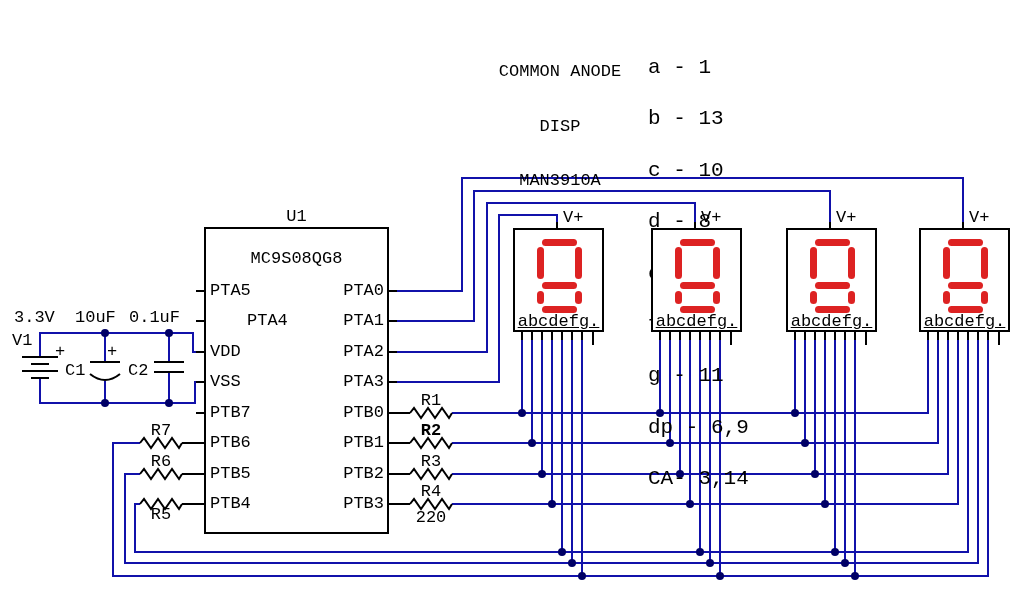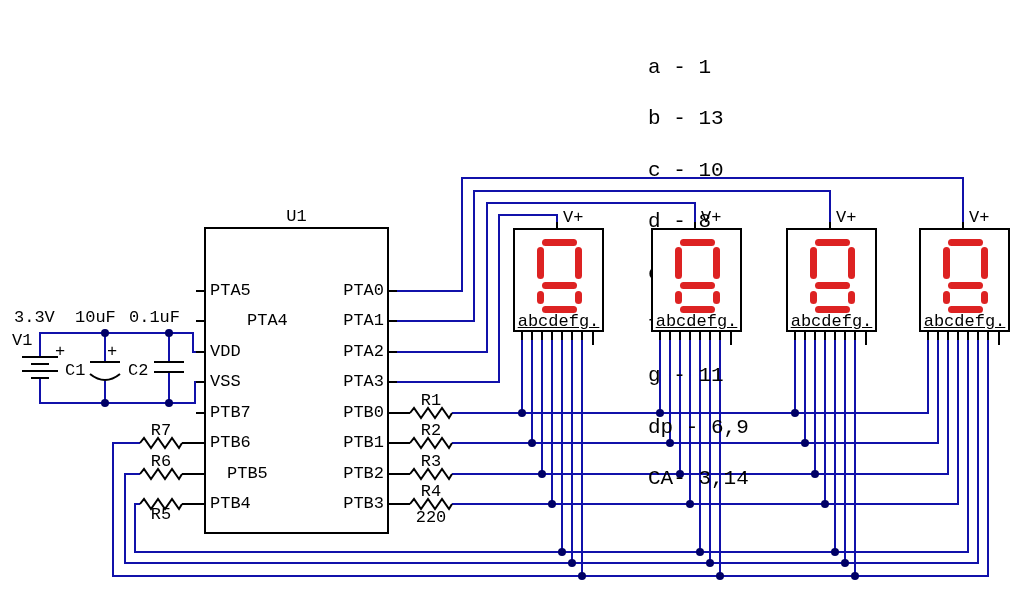--- a/index.html
+++ b/index.html
@@ -118,20 +118,25 @@
         <circle cx="835" cy="552" r="4"></circle>
       <circle cx="572" cy="563" r="4"></circle>
         <circle cx="710" cy="563" r="4"></circle>
         <circle cx="845" cy="563" r="4"></circle>
       <circle cx="582" cy="576" r="4"></circle>
         <circle cx="720" cy="576" r="4"></circle>
         <circle cx="855" cy="576" r="4"></circle>
     </g>
   </svg>
 
+  <div class="lbl ctr titleblk" style="left:460px;top:27px;width:200px;">
+    <div>COMMON ANODE</div>
+    <div>DISP</div>
+    <div>MAN3910A</div>
+  </div>
 
   <div class="lbl pinmap" style="left:648px;top:24px;">
     <div>a - 1</div>
     <div>b - 13</div>
     <div>c - 10</div>
     <div>d - 8</div>
     <div>e - 7</div>
     <div>f - 2</div>
     <div>g - 11</div>
     <div>dp - 6,9</div>
@@ -142,41 +147,42 @@
   <div class="lbl" style="left:75px;top:309px;">10uF</div>
   <div class="lbl" style="left:129px;top:309px;">0.1uF</div>
   <div class="lbl" style="left:12px;top:332px;">V1</div>
   <div class="lbl" style="left:65px;top:362px;">C1</div>
   <div class="lbl" style="left:128px;top:362px;">C2</div>
   <div class="lbl" style="left:55px;top:343px;">+</div>
   <div class="lbl" style="left:107px;top:343px;">+</div>
 
   <div class="chipbox"></div>
   <div class="lbl ctr" style="left:204px;top:208px;width:185px;">U1</div>
+  <div class="lbl ctr" style="left:204px;top:250px;width:185px;">MC9S08QG8</div>
 
   <div class="lbl" style="left:210px;top:282px;">PTA5</div>
   <div class="lbl" style="left:210px;top:312px;margin-left:37px;">PTA4</div>
   <div class="lbl" style="left:210px;top:343px;">VDD</div>
   <div class="lbl" style="left:210px;top:373px;">VSS</div>
   <div class="lbl" style="left:210px;top:404px;">PTB7</div>
   <div class="lbl" style="left:210px;top:434px;">PTB6</div>
-  <div class="lbl" style="left:227px;top:465px;">PTB5</div>
+  <div class="lbl" style="left:210px;top:465px;">PTB5</div>
   <div class="lbl" style="left:210px;top:495px;">PTB4</div>
 
   <div class="lbl rgt" style="left:304px;top:282px;width:80px;">PTA0</div>
   <div class="lbl rgt" style="left:304px;top:312px;width:80px;">PTA1</div>
   <div class="lbl rgt" style="left:304px;top:343px;width:80px;">PTA2</div>
   <div class="lbl rgt" style="left:304px;top:373px;width:80px;font-family:Liberation Mono, monospace;">PTA3</div>
   <div class="lbl rgt" style="left:304px;top:404px;width:80px;">PTB0</div>
   <div class="lbl rgt" style="left:304px;top:434px;width:80px;">PTB1</div>
   <div class="lbl rgt" style="left:304px;top:465px;width:80px;">PTB2</div>
   <div class="lbl rgt" style="left:304px;top:495px;width:80px;">PTB3</div>
 
   <div class="lbl ctr" style="left:411px;top:392px;width:40px;">R1</div>
-  <div class="lbl ctr" style="left:411px;top:422px;width:40px;">R2</div>
+  <div class="lbl ctr" style="left:411px;top:422px;width:40px;font-weight:bold;">R2</div>
   <div class="lbl ctr" style="left:411px;top:453px;width:40px;">R3</div>
   <div class="lbl ctr" style="left:411px;top:483px;width:40px;">R4</div>
   <div class="lbl ctr" style="left:411px;top:509px;width:40px;">220</div>
   <div class="lbl ctr" style="left:141px;top:422px;width:40px;">R7</div>
   <div class="lbl ctr" style="left:141px;top:453px;width:40px;">R6</div>
   <div class="lbl ctr" style="left:141px;top:506px;width:40px;">R5</div>
 
   <div class="lbl" style="left:563px;top:209px;">V+</div>
   <div class="lbl" style="left:701px;top:209px;">V+</div>
   <div class="lbl" style="left:836px;top:209px;">V+</div>

